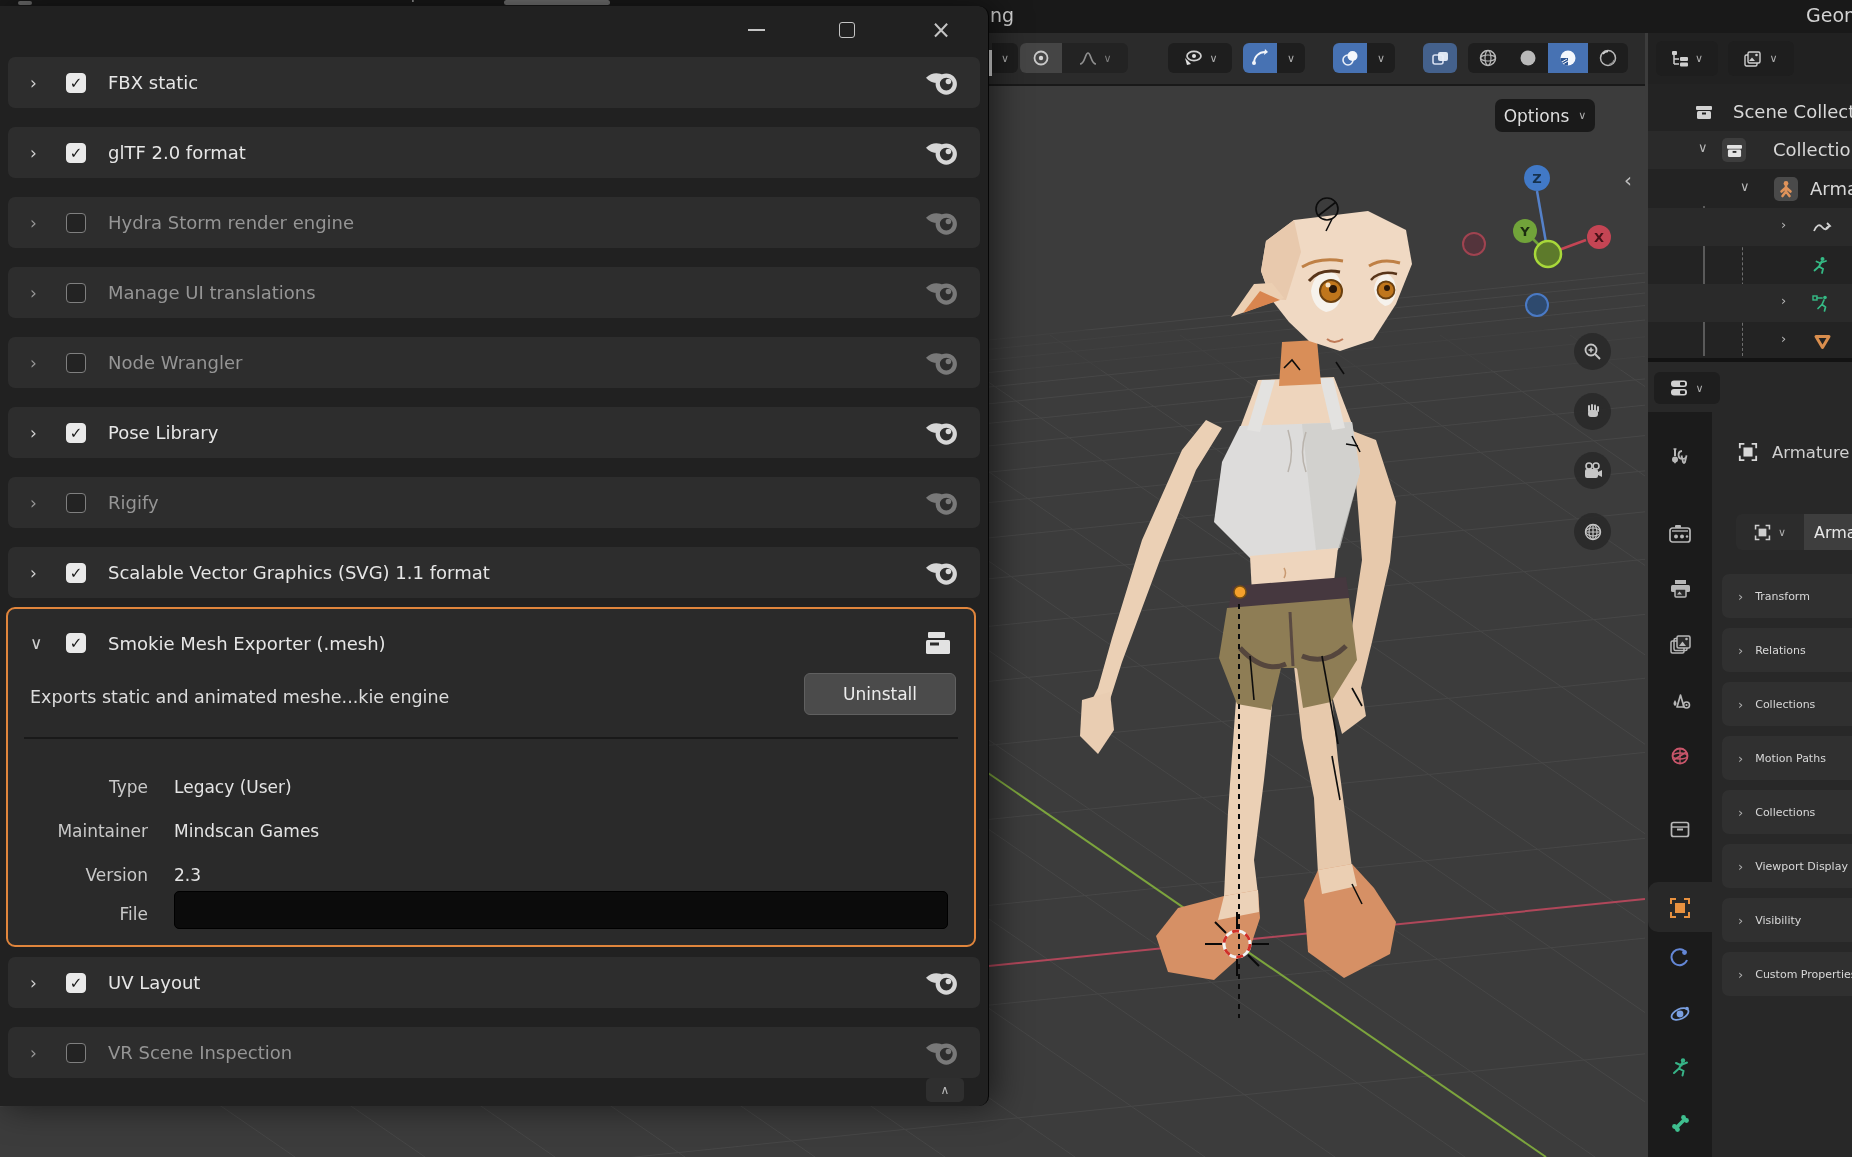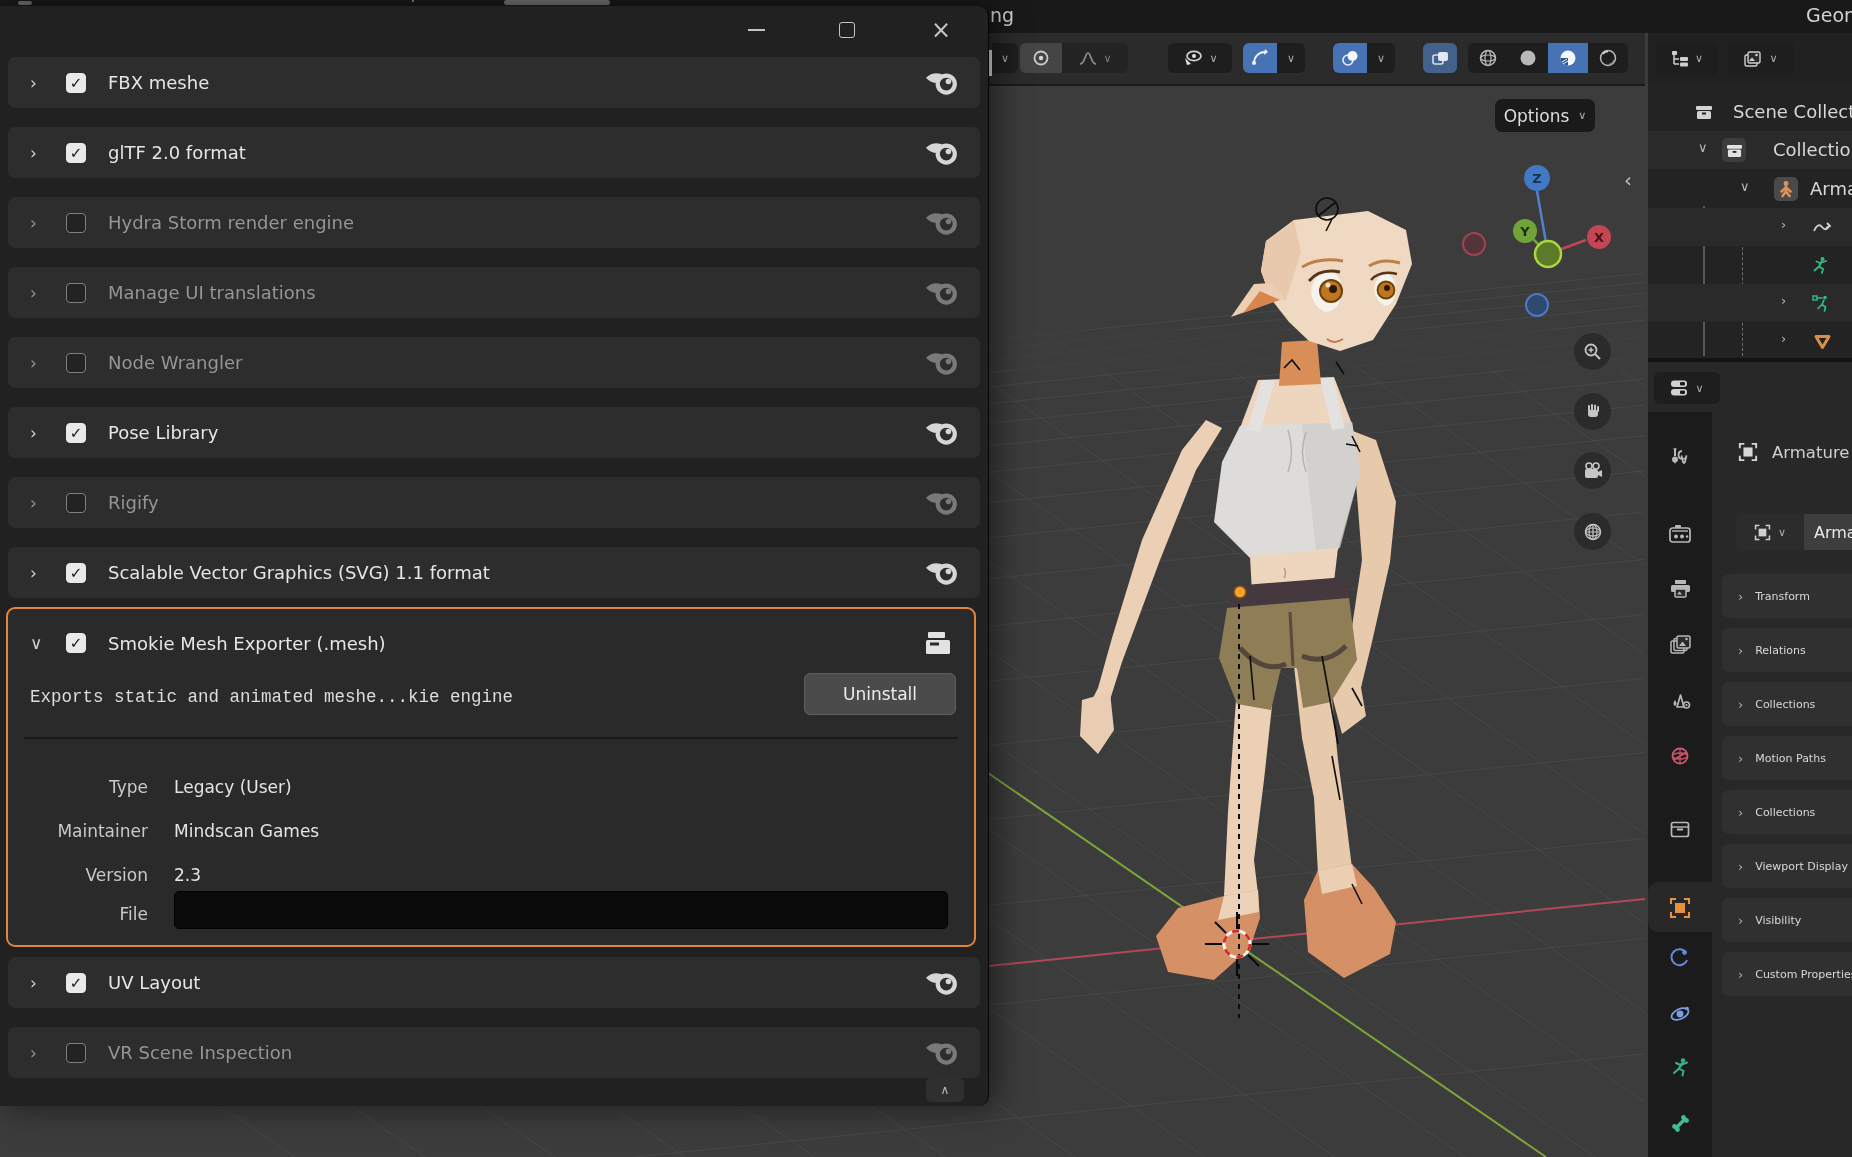--- a/index.html
+++ b/index.html
@@ -65,21 +65,21 @@
   .cb.checked{background:#e9e9e9;border-color:#e9e9e9;}
   .cb.checked .tick{display:block;}
   .addon-label{margin-left:22px;font-size:18px;color:#e6e6e6;white-space:nowrap;}
   .blogo{margin-left:auto;width:32px;height:26px;}
   .addon-row.muted .addon-label,.addon-row.muted .row-chev{color:#959595;}
   .addon-row.muted .blogo{opacity:.45;}
   .addon-row.muted .cb{border-color:#7f7f7f;background:#232323;}
 
   #smokie{left:6px;top:601px;width:966px;height:336px;border:2.5px solid #e0853c;border-radius:9px;background:#2a2a2a;}
   #smokie .hdr{position:absolute;left:0;top:8px;width:100%;height:52px;display:flex;align-items:center;padding:0 22px;box-sizing:border-box;}
-  #smokie .desc{position:absolute;left:22px;top:78px;font-size:17.5px;color:#dcdcdc;font-family:Liberation Mono, monospace;}
+  #smokie .desc{position:absolute;left:22px;top:78px;font-size:17.5px;color:#dcdcdc;}
   #uninstall-btn{position:absolute;right:18px;top:64px;width:150px;height:40px;background:#4b4b4b;border:1px solid #606060;
      border-radius:6px;display:flex;align-items:center;justify-content:center;font-size:17px;color:#ececec;}
   #smokie .sep{position:absolute;left:16px;right:16px;top:128px;height:2px;background:#191919;}
   .detrow{position:absolute;left:0;width:100%;height:30px;display:flex;align-items:flex-end;}
   .detname{width:140px;text-align:right;font-size:17px;color:#c9c9c9;}
   .detval{margin-left:26px;font-size:17px;color:#e4e4e4;}
   #file-input{position:absolute;left:166px;top:282px;width:772px;height:36px;background:#0b0b0b;border:1px solid #000;border-radius:5px;}
   #scrollup{left:926px;top:1072px;width:38px;height:24px;background:#2f2f2f;border-radius:5px;display:flex;align-items:center;justify-content:center;color:#b9b9b9;font-size:12px;}
 
   svg{display:block;}
@@ -649,21 +649,21 @@
         <span>×</span>
       </div>
   </div>
 
   <div class="abs" style="left:8px;top:51px;width:972px" id="addons-before">
       <div class="addon-row">
     <span class="row-chev">›</span>
     <span class="cb checked">
           <span class="tick">✓</span>
         </span>
-    <span class="addon-label">FBX meshe</span>
+    <span class="addon-label">FBX static</span>
     <svg class="blogo" viewBox="0 0 30 24">
       <path d="M0,7 Q8,0 17,5 L11,12 Q4,12 0,7 Z" fill="#d6d6d6"></path>
       <circle cx="19" cy="13" r="8" fill="none" stroke="#d6d6d6" stroke-width="4"></circle>
       <circle cx="21" cy="10.5" r="2.6" fill="#d6d6d6"></circle>
     </svg>
   </div>
       <div class="addon-row">
     <span class="row-chev">›</span>
     <span class="cb checked">
           <span class="tick">✓</span>

